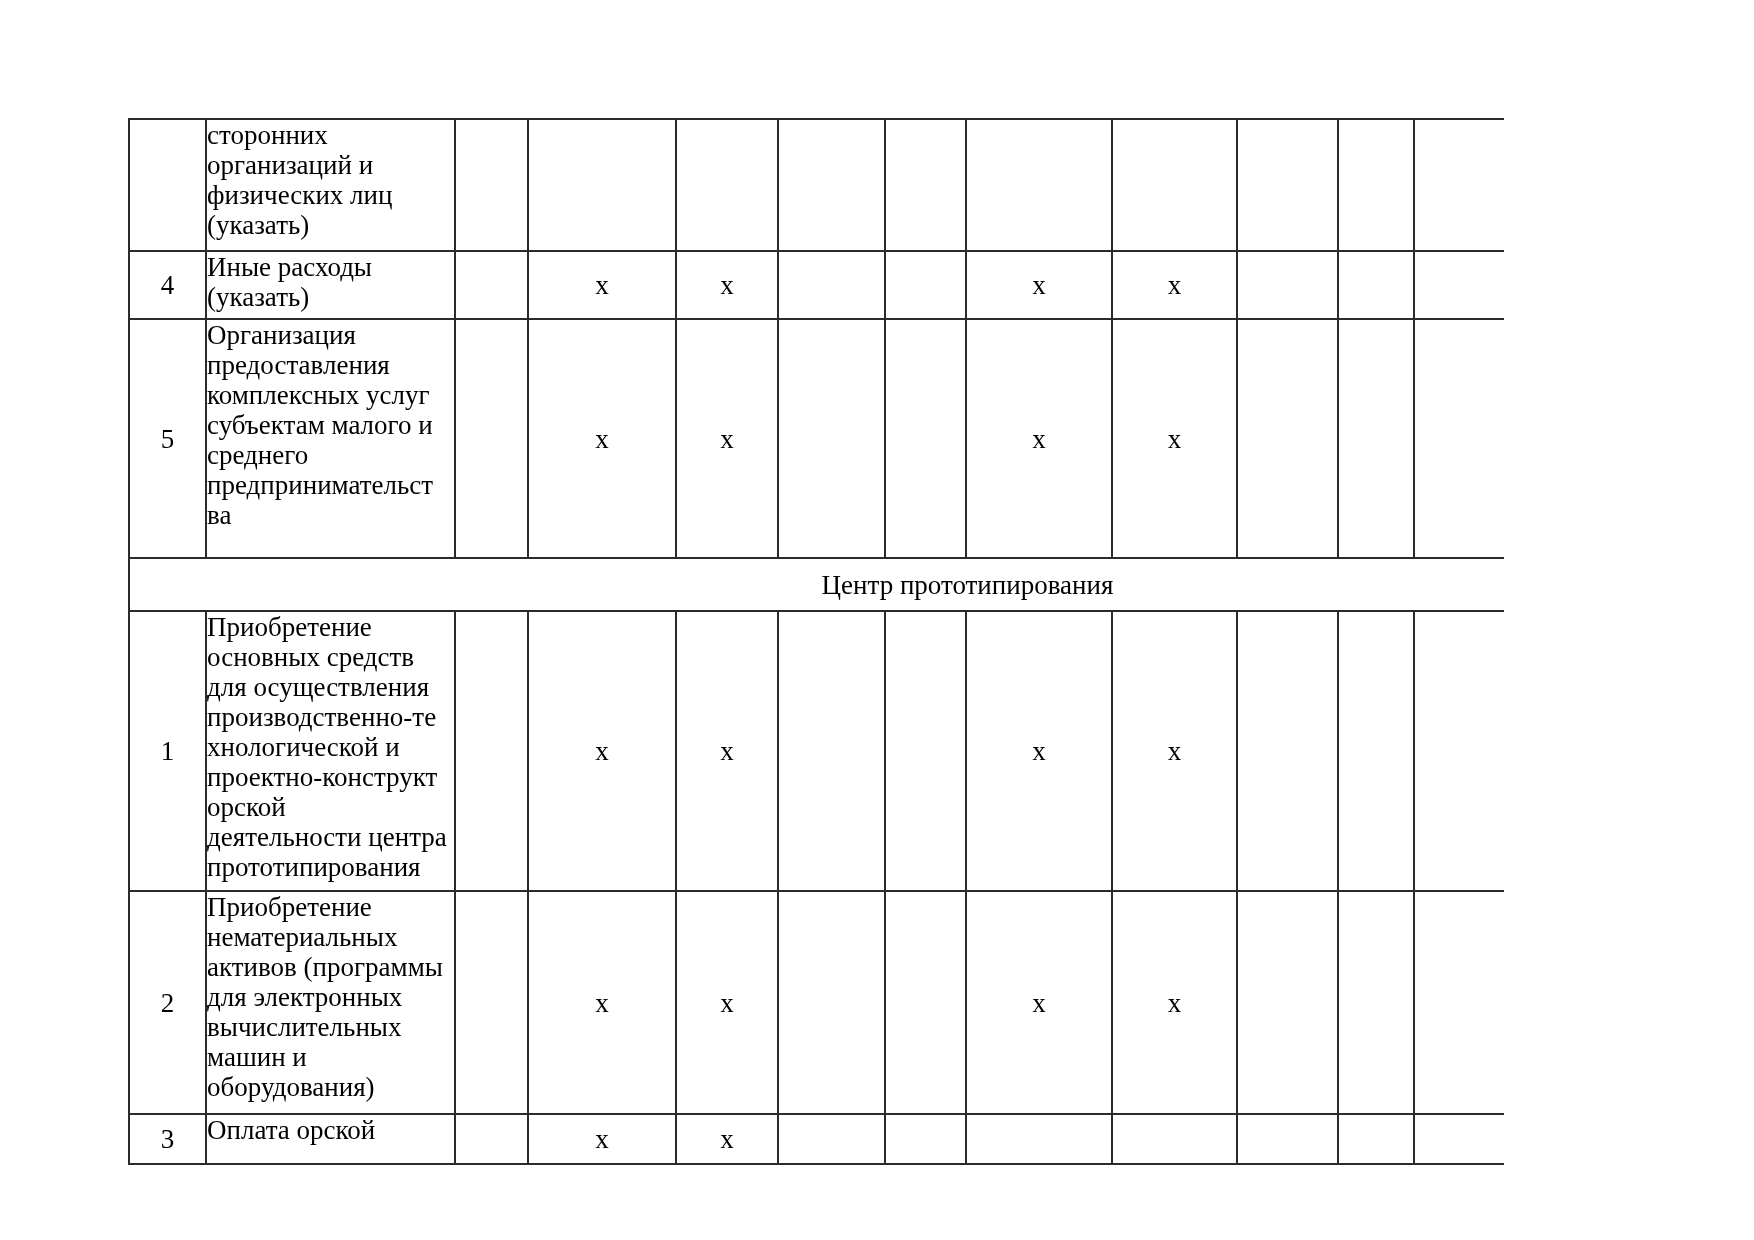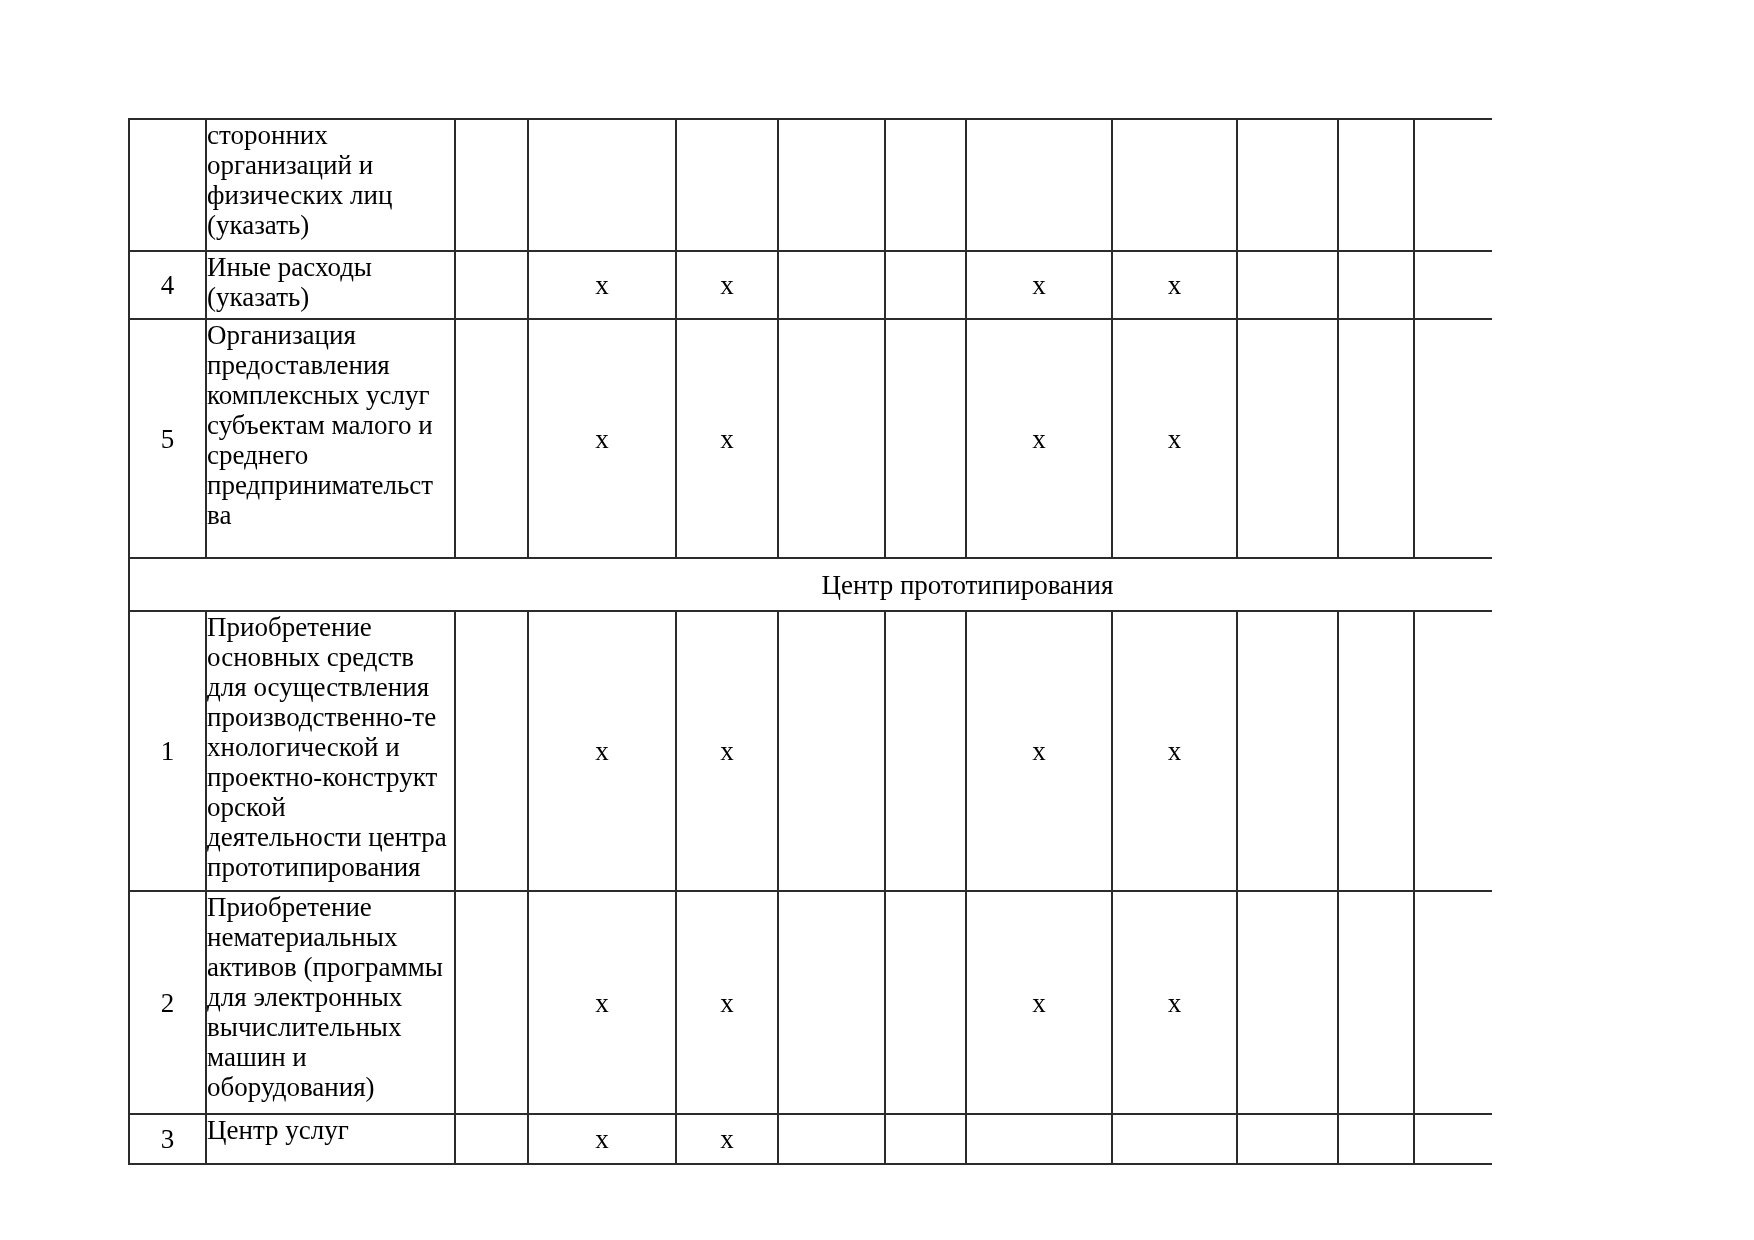--- a/index.html
+++ b/index.html
@@ -8,20 +8,21 @@
       background: #ffffff;
     }
     .canvas {
       position: relative;
       width: 1492px;
       height: 1240px;
       overflow: hidden;
       background: #ffffff;
       font-family: "Liberation Serif", "DejaVu Serif", serif;
       color: #000000;
+      padding-left: 12px;
     }
     table.doc-table {
       position: absolute;
       left: 128px;
       top: 118px;
       width: 1677px;
       border-collapse: collapse;
       table-layout: fixed;
       font-size: 27px;
       line-height: 30px;
@@ -193,21 +194,21 @@
         <td class="c-data">х</td>
         <td class="c-data"></td>
         <td class="c-data"></td>
         <td class="c-data"></td>
         <td class="c-data"></td>
         <td class="c-data"></td>
       </tr>
 
       <tr class="r-3">
         <td class="c-num">3</td>
-        <td class="c-label">Центр услуг</td>
+        <td class="c-label">Оплата орской</td>
         <td class="c-data"></td>
         <td class="c-data">х</td>
         <td class="c-data">х</td>
         <td class="c-data"></td>
         <td class="c-data"></td>
         <td class="c-data"></td>
         <td class="c-data"></td>
         <td class="c-data"></td>
         <td class="c-data"></td>
         <td class="c-data"></td>

